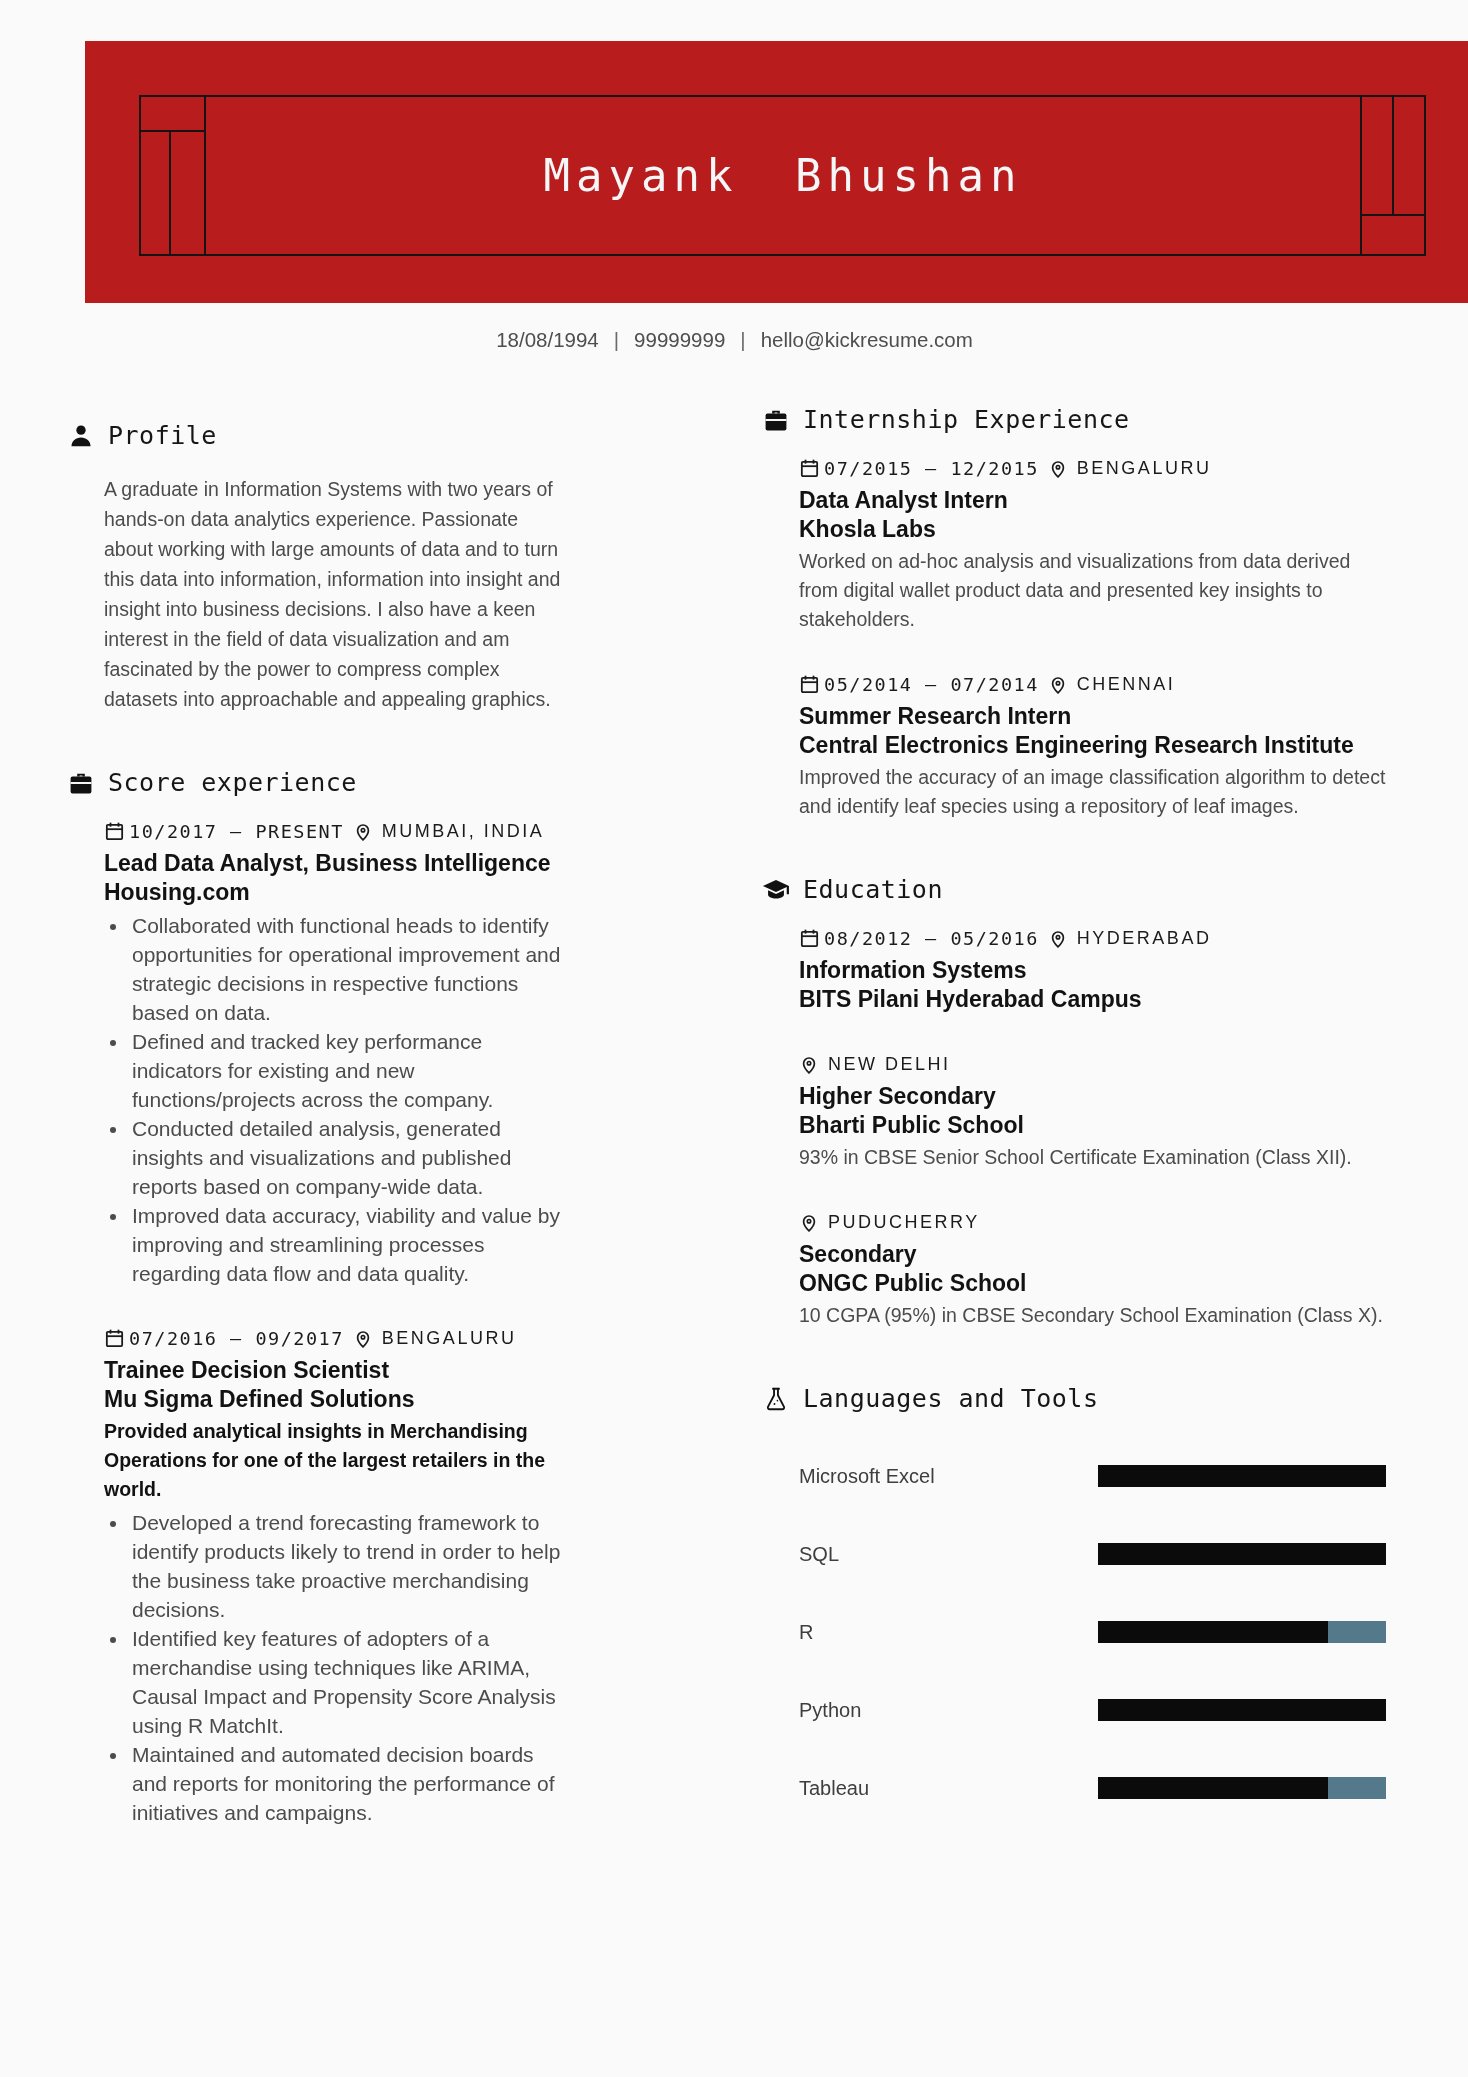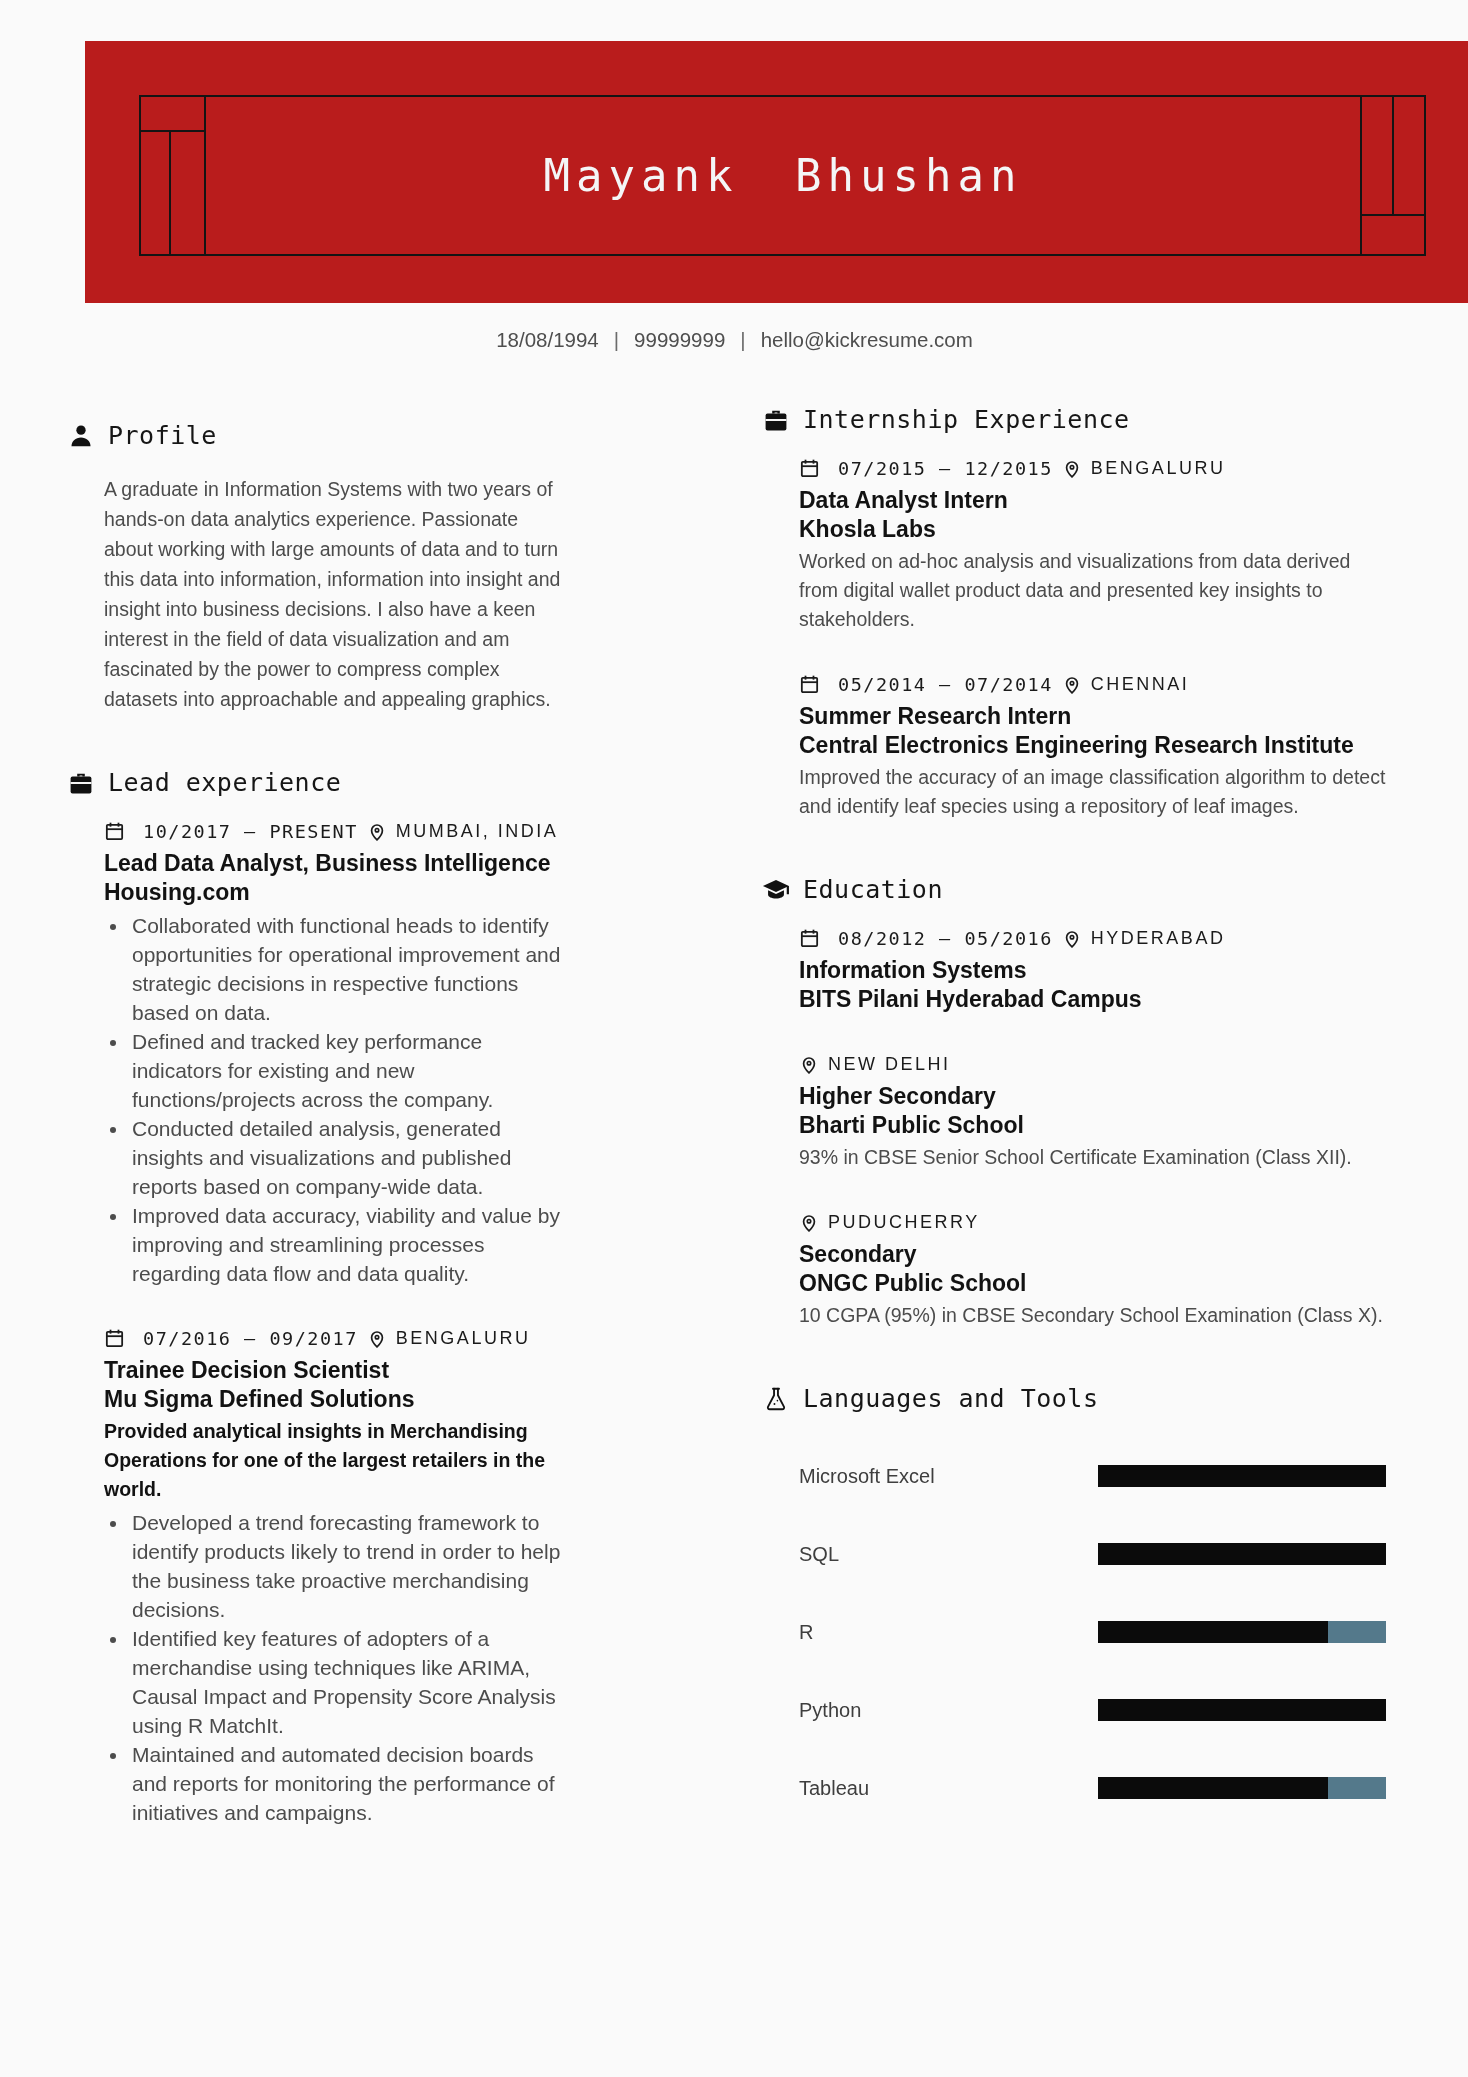--- a/index.html
+++ b/index.html
@@ -34,21 +34,21 @@
   .sec-icon{width:28px;height:28px;display:flex;align-items:center;justify-content:center;flex:0 0 auto;}
   .sec-icon svg{display:block;}
   .section-title{
     font-family:"DejaVu Sans Mono", monospace;
     font-size:25px;font-weight:500;color:#161616;letter-spacing:0.5px;margin:0;
   }
   .section-body{margin-left:37px;margin-top:24px;}
   .entry + .entry{margin-top:40px;}
   
   .meta-row{display:flex;align-items:center;gap:9px;margin-bottom:7px;}
-  .meta-group{display:flex;align-items:center;gap:18px;}
+  .meta-group{display:flex;align-items:center;gap:4px;}
   .date{font-family:"DejaVu Sans Mono", monospace;font-size:18.5px;letter-spacing:1.5px;color:#1b1b1b;white-space:nowrap;}
   .loc{font-size:18px;letter-spacing:2.5px;color:#1b1b1b;white-space:nowrap;}
   .meta-icon{display:flex;align-items:center;flex:0 0 auto;}
   
   .role,.company,.degree,.school{font-size:23px;font-weight:700;color:#121212;line-height:29px;}
   .summary{font-size:19.5px;font-weight:700;color:#121212;line-height:29px;margin-top:3px;}
   .desc,.note{font-size:19.5px;color:#4c4c4c;line-height:29px;margin-top:3px;}
   .entry ul{margin:4px 0 0;padding-left:25px;list-style:disc;}
   .entry li{font-size:21px;line-height:29px;color:#4c4c4c;padding-left:3px;}
   .entry li::marker{color:#4c4c4c;}
@@ -98,21 +98,21 @@
 
   <div class="section">
     <div class="section-head">
       <span class="sec-icon">
         <svg width="26" height="26" viewBox="0 0 24 24" fill="#111">
           <path d="M8.5 6V3.4h7V6h-2.2V5.1h-2.6V6z"></path>
           <rect x="2.4" y="6" width="19.2" height="15.6" rx="1.8"></rect>
           <rect x="2.4" y="11.1" width="19.2" height="1.8" fill="#fafafa"></rect>
         </svg>
       </span>
-      <h2 class="section-title">Lead experience</h2>
+      <h2 class="section-title">Score experience</h2>
     </div>
     <div class="section-body">
 
         <div class="entry">
           <div class="meta-row">
             <span class="meta-group">
               <span class="meta-icon">
                 <svg width="21" height="21" viewBox="0 0 20 20" fill="none" stroke="#1b1b1b" stroke-width="1.7">
                   <rect x="2.7" y="3.6" width="14.6" height="13.6" rx="1"></rect>
                   <line x1="2.7" y1="7.8" x2="17.3" y2="7.8"></line>

